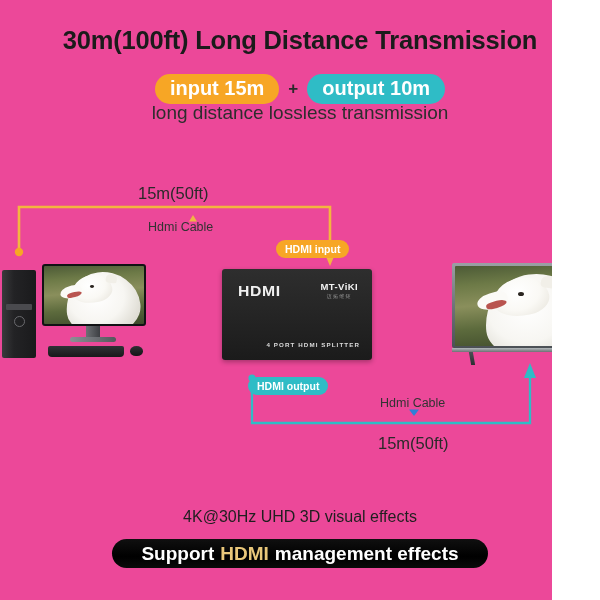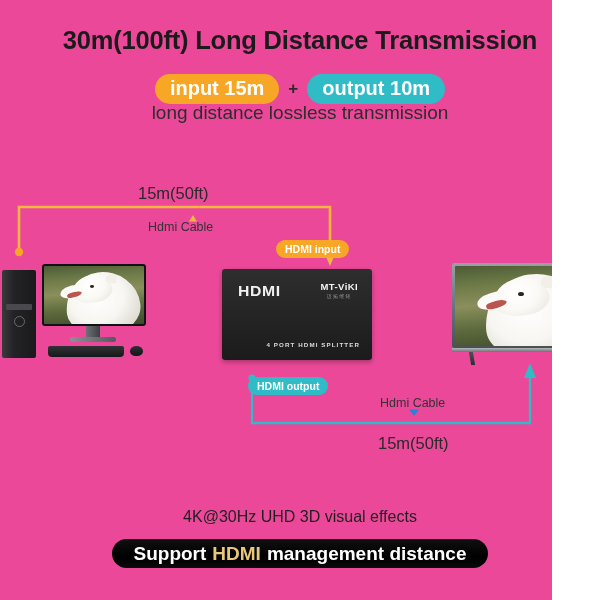--- a/index.html
+++ b/index.html
@@ -378,16 +378,16 @@
     </div>
     <div id="tv-chin"></div>
     <div class="tv-leg" id="tv-leg-l"></div>
     <div class="tv-leg" id="tv-leg-r"></div>
   </div>
 
   <div id="footer-line">4K@30Hz UHD 3D visual effects</div>
   <div id="footer-pill">
     <span>Support</span>
     <span id="footer-pill-edid">HDMI</span>
-    <span>management distance</span>
+    <span>management effects</span>
   </div>
 
 </div>
 
 </body></html>

